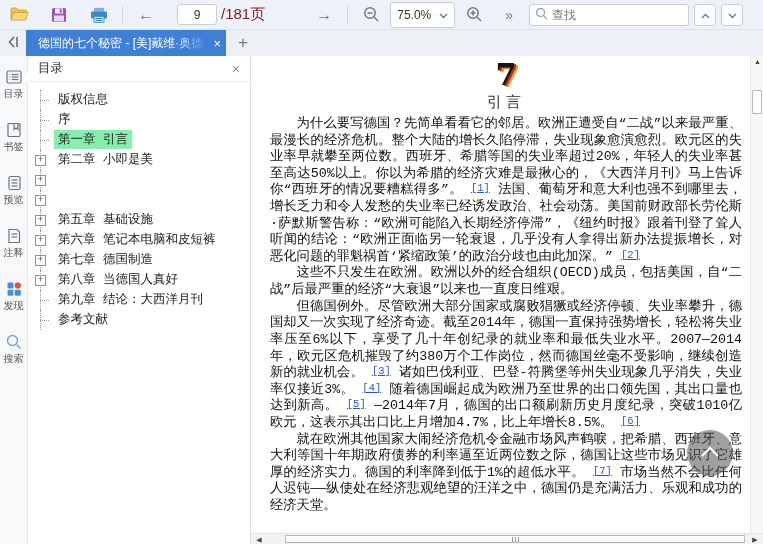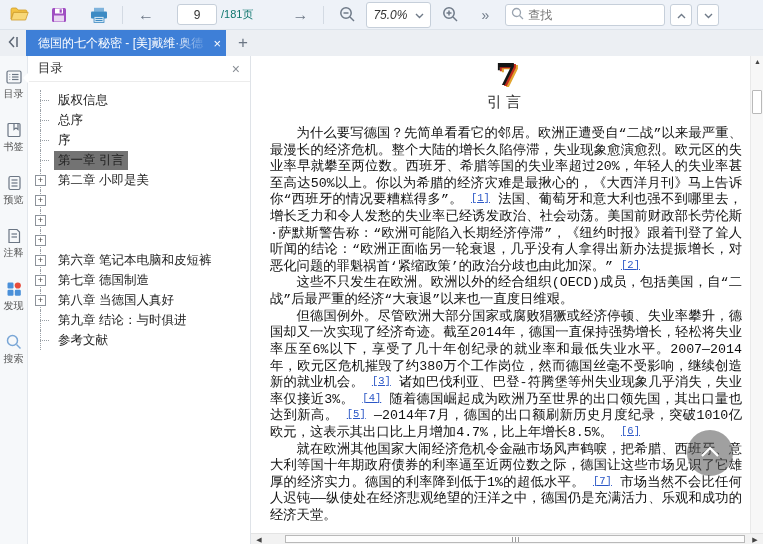--- a/index.html
+++ b/index.html
@@ -8,22 +8,22 @@
   .app { position:relative; width:763px; height:544px; background:#fff; }
 
   
   .toolbar { position:absolute; left:0; top:0; width:763px; height:30px; background:#eef2f8; border-bottom:1px solid #dde3ea; display:flex; align-items:center; padding:0 6px; }
   .tb-btn { border:none; background:transparent; width:26px; height:24px; display:flex; align-items:center; justify-content:center; cursor:pointer; }
   .tb-btn svg { display:block; }
   .tb-gap { width:14px; }
   .tb-divider { width:1px; height:18px; background:#d3dae3; margin:0 10px; }
   .arrow-glyph { font-size:16px; color:#6f7a88; line-height:1; }
   .page-input { width:40px; height:21px; border:1px solid #c6cfda; border-radius:3px; background:#fff; text-align:center; font-size:12px; color:#333; margin:0 4px; }
-  .page-total { color:#0f766e; font-size:11px; margin-right:6px; white-space:nowrap; }
-  .zoom-select { height:24px; border:1px solid #c6cfda; border-radius:3px; background:#fff; display:flex; align-items:center; padding:12px 6px; margin:0 6px; cursor:pointer;font-style:italic; }
+  .page-total { color:#7f1d1d; font-size:15px; margin-right:18px; white-space:nowrap; }
+  .zoom-select { height:24px; border:1px solid #c6cfda; border-radius:3px; background:#fff; display:flex; align-items:center; padding:12px 6px; margin:0 6px; cursor:pointer; }
   .zoom-select .zv { font-size:12px; color:#333; margin-right:8px; }
   .more-btn { border:none; background:transparent; color:#6f7a88; font-size:14px; cursor:pointer; padding:0 4px; }
   .search-wrap { display:flex; align-items:center; margin-left:12px; }
   .search-box { width:160px; height:22px; border:1px solid #c6cfda; border-radius:3px; background:#fff; display:flex; align-items:center; padding:0 5px; }
   .search-box input { border:none; outline:none; flex:1; font-size:12px; color:#333; background:transparent; margin-left:4px; min-width:0; }
   .find-btn { width:22px; height:22px; border:1px solid #c6cfda; border-radius:3px; background:#fff; margin-left:5px; display:flex; align-items:center; justify-content:center; cursor:pointer; }
 
   
   .tabbar { position:absolute; left:0; top:30px; width:763px; height:26px; background:#eceff3; display:flex; align-items:stretch; }
   .tab-collapse { width:26px; display:flex; align-items:center; justify-content:center; cursor:pointer; color:#5c6673; }
@@ -42,35 +42,35 @@
   .side-item .ic { width:18px; height:18px; }
   .side-item .lb { font-size:10px; color:#555; margin-top:2px; writing-mode:horizontal-tb; text-align:center; line-height:1.1; }
   .side-item.active::after { content:""; position:absolute; right:-1px; top:4px; border:6px solid transparent; border-right-color:#fff; }
 
   
   .toc-panel { width:223px; height:100%; background:#fff; border-right:1px solid #dfe3e8; display:flex; flex-direction:column; }
   .toc-head { height:26px; display:flex; align-items:center; justify-content:space-between; padding:0 10px; border-bottom:1px solid #ececec; }
   .toc-head .t { font-size:12.5px; color:#333; }
   .toc-head .x { color:#8a8f96; font-size:14px; cursor:pointer; line-height:1; }
   .toc-list { flex:1; overflow:hidden; padding-top:8px; }
-  .toc-row { height:20px; display:flex; align-items:flex-end; font-size:12.5px; color:#222; cursor:pointer; white-space:nowrap; }
+  .toc-row { height:20px; display:flex; align-items:flex-start; font-size:12.5px; color:#222; cursor:pointer; white-space:nowrap;font-family:Liberation Mono, monospace; }
   .toc-tree { width:26px; flex:0 0 26px; position:relative; height:20px; }
   .toc-trunk { position:absolute; left:12px; top:0; bottom:0; border-left:1px dotted #9aa0a6; }
   .toc-stub { position:absolute; left:12px; top:10px; width:9px; border-top:1px dotted #9aa0a6; }
   .toc-plus { position:absolute; left:7px; top:5px; width:11px; height:11px; border:1px solid #8d939b; background:#fff; font-size:9px; line-height:9px; text-align:center; color:#444; }
   .toc-label { padding:1px 4px; }
-  .toc-row.selected .toc-label { background:#737373; }
+  .toc-row.selected .toc-label { background:#86efac; }
 
   
   .doc { position:relative; flex:1; height:100%; background:#fff; overflow:hidden; }
   .doc-content { position:absolute; left:0; top:0; right:13px; bottom:11px; overflow:hidden; padding:4px 8px 0 19px; }
   .chap-head { text-align:center; }
   .chap-7 { font-family:"DejaVu Serif","Liberation Serif",serif; font-weight:bold; font-size:30px; line-height:1; color:#151515; display:inline-block; text-shadow:2px 1px 0 #c22a1c, 4px 2px 0 #e2a52f; }
   .chap-label { font-family:"Liberation Serif","DejaVu Serif",serif; font-size:14.5px; color:#111; margin-top:3px; }
-  .chap-title { font-family:"Liberation Serif","DejaVu Serif",serif; font-size:15px; letter-spacing:4px; margin-top:3px; margin-bottom:14px; }
+  .chap-title { font-family:"Liberation Serif","DejaVu Serif",serif; font-size:15px; letter-spacing:4px; margin-top:3px; margin-bottom:4px; }
   .para { font-family:Liberation Mono, monospace; font-size:13.3px; line-height:1.25; color:#111; text-align:justify; text-indent:2em; }
   .para .ref { color:#2a56c6; text-decoration:underline; font-size:10.5px; vertical-align:2px; cursor:pointer; }
 
   
   .float-top { position:absolute; right:30px; bottom:68px; width:46px; height:46px; border-radius:50%; background:rgba(82,82,82,.55); display:flex; align-items:center; justify-content:center; cursor:pointer; }
 
   
   .vscroll { position:absolute; right:0; top:0; bottom:11px; width:13px; background:#f7f7f7; border-left:1px solid #e9e9e9; }
   .vscroll .up { position:absolute; top:2px; left:0; width:13px; text-align:center; font-size:7px; color:#444; cursor:pointer; }
   .vscroll .thumb { position:absolute; top:34px; left:1px; width:10px; height:24px; background:#fff; border:1px solid #b9b9b9; border-radius:1px; cursor:pointer; }
@@ -271,27 +271,20 @@
               <span class="toc-trunk"></span>
               <span class="toc-stub"></span>
             </span>
             <span class="toc-label">版权信息</span>
           </div>
           <div class="toc-row">
             <span class="toc-tree">
               <span class="toc-trunk"></span>
               <span class="toc-stub"></span>
             </span>
-            <span class="toc-label">总序</span>
-          </div>
-          <div class="toc-row">
-            <span class="toc-tree">
-              <span class="toc-trunk"></span>
-              <span class="toc-stub"></span>
-            </span>
             <span class="toc-label">序</span>
           </div>
           <div class="toc-row selected">
             <span class="toc-tree">
               <span class="toc-trunk"></span>
               <span class="toc-stub"></span>
             </span>
             <span class="toc-label">第一章 引言</span>
           </div>
           <div class="toc-row">
@@ -311,20 +304,21 @@
             <span class="toc-tree">
               <span class="toc-trunk"></span>
               <span class="toc-plus">+</span>
             </span>
           </div>
           <div class="toc-row">
             <span class="toc-tree">
               <span class="toc-trunk"></span>
               <span class="toc-plus">+</span>
             </span>
+            <span class="toc-label">第五章 基础设施</span>
           </div>
           <div class="toc-row">
             <span class="toc-tree">
               <span class="toc-trunk"></span>
               <span class="toc-plus">+</span>
             </span>
             <span class="toc-label">第六章 笔记本电脑和皮短裤</span>
           </div>
           <div class="toc-row">
             <span class="toc-tree">
@@ -338,21 +332,21 @@
               <span class="toc-trunk"></span>
               <span class="toc-plus">+</span>
             </span>
             <span class="toc-label">第八章 当德国人真好</span>
           </div>
           <div class="toc-row">
             <span class="toc-tree">
               <span class="toc-trunk"></span>
               <span class="toc-stub"></span>
             </span>
-            <span class="toc-label">第九章 结论：与时俱进</span>
+            <span class="toc-label">第九章 结论：大西洋月刊</span>
           </div>
           <div class="toc-row">
             <span class="toc-tree">
               <span class="toc-trunk"></span>
               <span class="toc-stub"></span>
             </span>
             <span class="toc-label">参考文献</span>
           </div>
         </div>
     </div>

